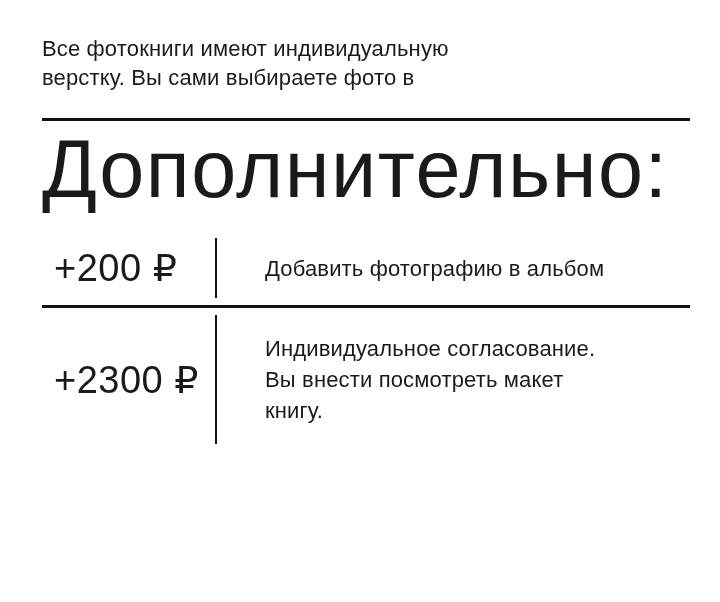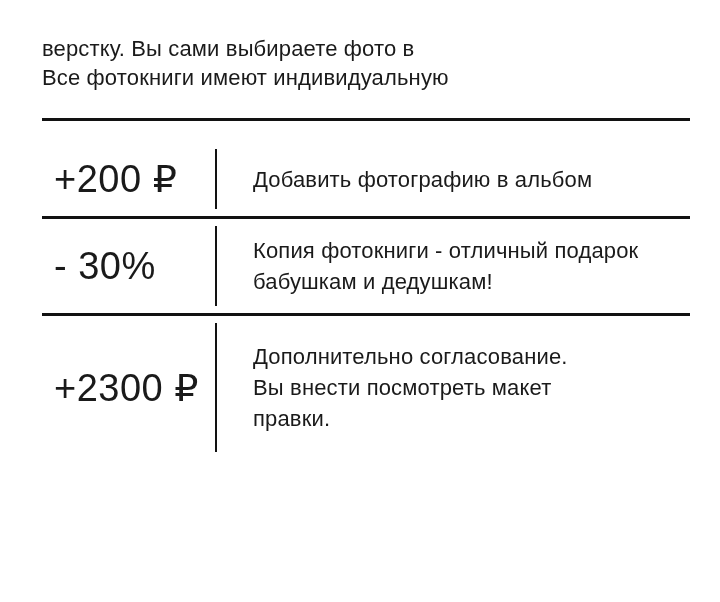--- a/index.html
+++ b/index.html
@@ -65,67 +65,60 @@
     white-space: nowrap;
   }
   .vline {
     align-self: stretch;
     flex: 0 0 2px;
     width: 2px;
     background: #121212;
     margin: 7px 0;
   }
   .desc {
-    padding-left: 36px;
+    padding-left: 48px;
     font-size: 22px;
     line-height: 31px;
     letter-spacing: 0.15px;
   }
   .desc .line {
     display: block;
     white-space: nowrap;
   }
 </style>
 </head>
 <body>
 
 <div class="page">
 
   <p class="intro">
+    <span class="line">Все фотокниги имеют индивидуальную</span>
     <span class="line">верстку. Вы сами выбираете фото в</span>
-    <span class="line">Все фотокниги имеют индивидуальную</span>
   </p>
 
   <div class="divider"></div>
 
+  <h1 class="heading">Дополнительно:</h1>
 
   <div class="extras-table">
 
     <div class="row row-1">
       <div class="price">+200 ₽</div>
       <div class="vline"></div>
       <div class="desc">
         <span class="line">Добавить фотографию в альбом</span>
       </div>
     </div>
 
-    <div class="row row-2">
-      <div class="price">- 30%</div>
-      <div class="vline"></div>
-      <div class="desc">
-        <span class="line">Копия фотокниги - отличный подарок</span>
-        <span class="line">бабушкам и дедушкам!</span>
-      </div>
-    </div>
 
     <div class="row row-3">
       <div class="price">+2300 ₽</div>
       <div class="vline"></div>
       <div class="desc">
-        <span class="line">Дополнительно согласование.</span>
+        <span class="line">Индивидуальное согласование.</span>
         <span class="line">Вы внести посмотреть макет</span>
-        <span class="line">правки.</span>
+        <span class="line">книгу.</span>
       </div>
     </div>
 
   </div>
 
 </div>
 
 </body></html>

